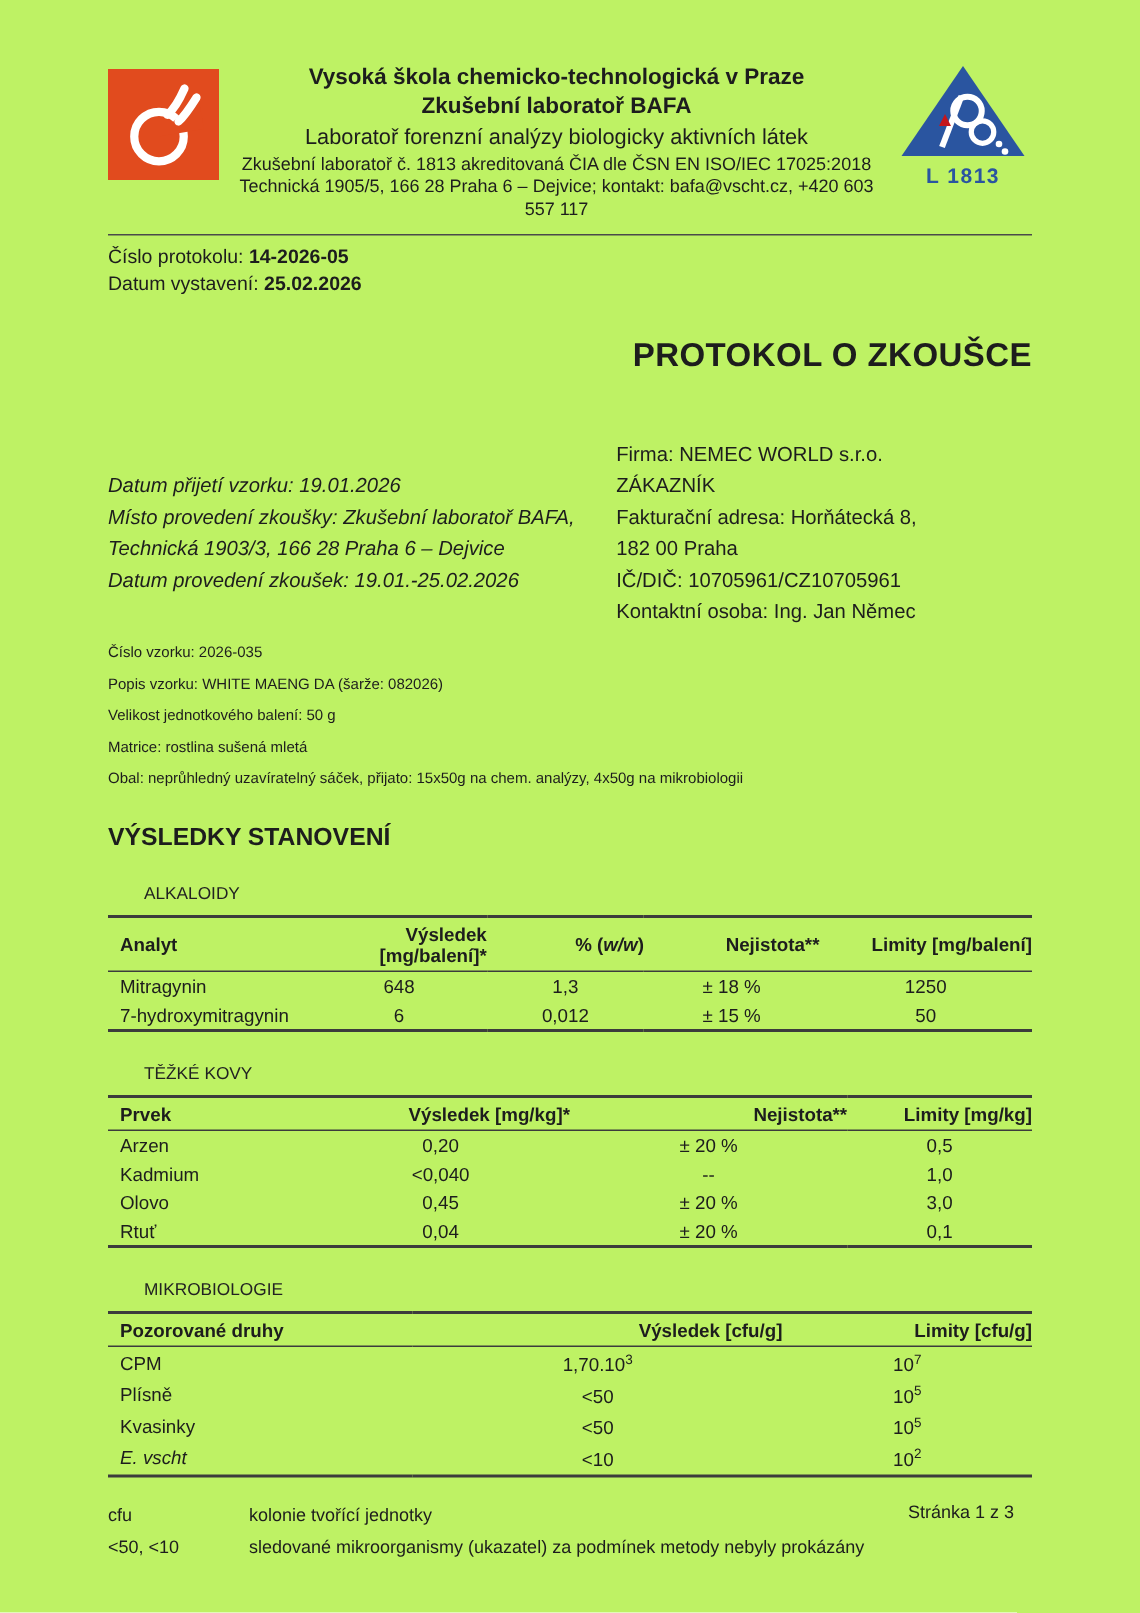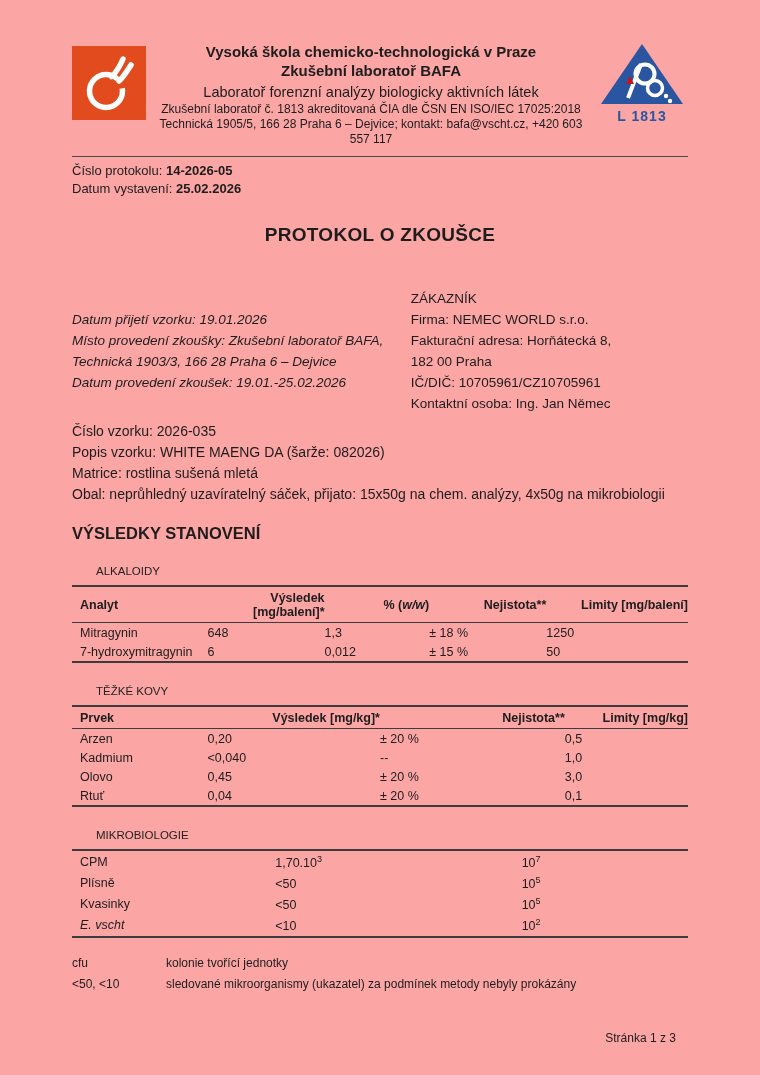--- a/index.html
+++ b/index.html
@@ -1,64 +1,64 @@
 <!DOCTYPE html>
 <html><head>
 <meta charset="utf-8">
 <style>
   html,body{margin:0;padding:0;background:#fff;}
   .page{
     position:relative;
     width:760px;height:1075px;
-    background:#fca5a5;
+    background:#bef264;
     font-family:"Liberation Sans",sans-serif;
     color:#1d1d1d;
     overflow:hidden;
     box-sizing:border-box;
     padding:0 72px;
   }
   
   .hdr{display:flex;align-items:flex-start;padding-top:42px;}
   .logo-box{width:74px;height:74px;flex:0 0 74px;margin-top:4px;}
   .hdr-text{flex:1;text-align:center;padding:0 6px;}
   .hdr-b{font-size:15px;font-weight:bold;line-height:19px;}
   .hdr-m{font-size:14.5px;line-height:20px;margin-top:2px;}
   .hdr-s{font-size:12px;line-height:15px;}
   .cia{width:92px;flex:0 0 92px;text-align:center;}
   .cia-num{color:#2a55a0;font-weight:bold;font-size:14px;letter-spacing:1px;margin-top:-4px;}
   .rule{border:none;border-top:1.5px solid #4a4a4a;margin:9px 0 0 0;}
   
   .proto{margin-top:5px;font-size:13px;line-height:17.5px;}
   .b{font-weight:bold;}
   
-  .title{font-size:19px;font-weight:bold;text-align:center;margin:27px 0 0 0;letter-spacing:.3px;}
+  .title{font-size:22px;font-weight:bold;text-align:right;margin:27px 0 0 0;letter-spacing:.3px;}
   
   .info{display:flex;margin-top:42px;font-size:13.5px;line-height:21px;}
   .info-left{width:55%;padding-top:21px;font-style:italic;}
   .info-right{width:45%;}
   
-  .sample{margin-top:7px;font-size:14px;line-height:21px;}
+  .sample{margin-top:7px;font-size:10px;line-height:21px;}
   
   .results-h{font-size:16.5px;font-weight:bold;margin:19px 0 0 0;}
   .sec-label{font-size:11.5px;margin:22px 0 0 24px;color:#222;}
   table{width:100%;border-collapse:collapse;font-size:12.5px;margin-top:8px;
         border-top:2px solid #3c3c3c;border-bottom:2px solid #3c3c3c;}
   th{font-weight:bold;text-align:right;padding:3.5px 0;border-bottom:1.5px solid #3c3c3c;}
-  td{text-align:left;padding:2.5px 0;}
+  td{text-align:center;padding:2.5px 0;}
   th.l,td.l{text-align:left;padding-left:8px;}
   sup{font-size:9px;}
   .it{font-style:italic;}
   table.mini{margin-top:17px;border-top:1.5px solid #3c3c3c;}
   table.mini td{padding:4.5px 0;}
   
   .fns{margin-top:15px;font-size:12px;line-height:21px;}
   .fn{display:flex;}
   .fn-term{width:94px;flex:0 0 94px;}
   
-  .pagenum{position:absolute;right:84px;top:1031px;font-size:12px;}
+  .pagenum{position:absolute;right:84px;top:1001px;font-size:12px;}
 </style>
 </head>
 <body>
 
 <div class="page">
 
   <div class="hdr">
     <div class="logo-box">
       <svg width="74" height="74" viewBox="0 0 74 74">
         <rect x="0" y="0" width="74" height="74" fill="#e14b1e"></rect>
@@ -99,32 +99,33 @@
   <div class="title">PROTOKOL O ZKOUŠCE</div>
 
   <div class="info">
     <div class="info-left">
       <div>Datum přijetí vzorku: 19.01.2026</div>
       <div>Místo provedení zkoušky: Zkušební laboratoř BAFA,</div>
       <div>Technická 1903/3, 166 28 Praha 6 – Dejvice</div>
       <div>Datum provedení zkoušek: 19.01.-25.02.2026</div>
     </div>
     <div class="info-right">
+      <div>Firma: NEMEC WORLD s.r.o.</div>
       <div>ZÁKAZNÍK</div>
-      <div>Firma: NEMEC WORLD s.r.o.</div>
       <div>Fakturační adresa: Horňátecká 8,</div>
       <div>182 00 Praha</div>
       <div>IČ/DIČ: 10705961/CZ10705961</div>
       <div>Kontaktní osoba: Ing. Jan Němec</div>
     </div>
   </div>
 
   <div class="sample">
     <div>Číslo vzorku: 2026-035</div>
     <div>Popis vzorku: WHITE MAENG DA (šarže: 082026)</div>
+    <div>Velikost jednotkového balení: 50 g</div>
     <div>Matrice: rostlina sušená mletá</div>
     <div>Obal: neprůhledný uzavíratelný sáček, přijato: 15x50g na chem. analýzy, 4x50g na mikrobiologii</div>
   </div>
 
   <div class="results-h">VÝSLEDKY STANOVENÍ</div>
 
   <div class="sec-label">ALKALOIDY</div>
   <table>
     <colgroup>
         <col style="width:22%">
@@ -201,20 +202,25 @@
     </table>
 
   <div class="sec-label">MIKROBIOLOGIE</div>
   <table>
     <colgroup>
         <col style="width:33%">
         <col style="width:40%">
         <col style="width:27%">
       </colgroup>
     <tbody>
+        <tr>
+      <th class="l">Pozorované druhy</th>
+      <th>Výsledek [cfu/g]</th>
+      <th>Limity [cfu/g]</th>
+    </tr>
     <tr>
       <td class="l">CPM</td>
       <td><span>1,70.10</span><sup>3</sup></td>
       <td><span>10</span><sup>7</sup></td>
     </tr>
     <tr>
       <td class="l">Plísně</td>
       <td><span>&lt;50</span><sup></sup></td>
       <td><span>10</span><sup>5</sup></td>
     </tr>

